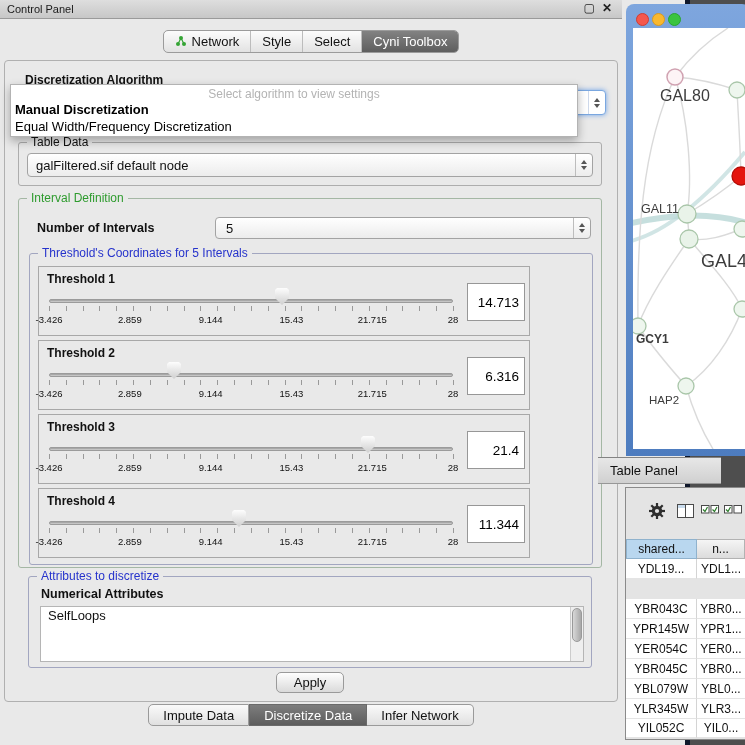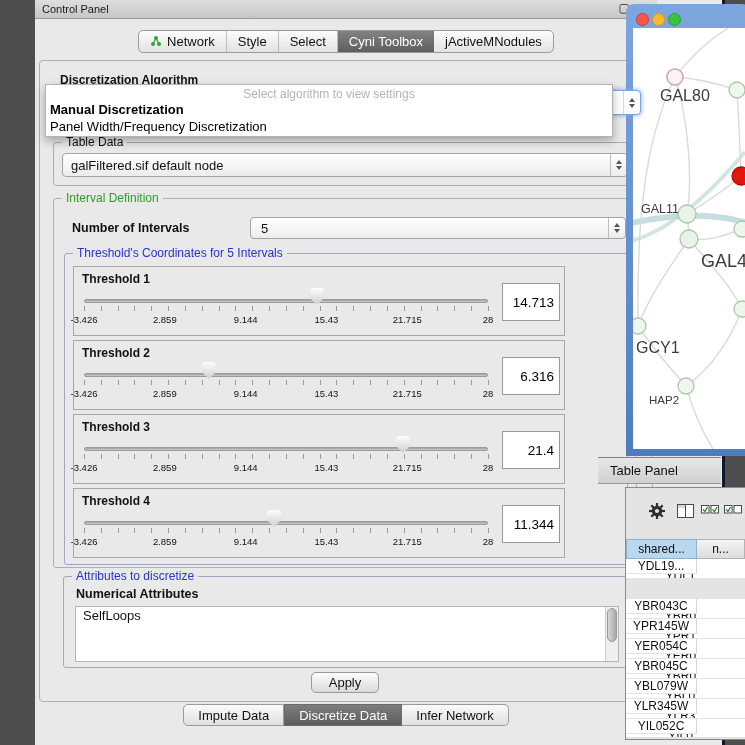--- a/index.html
+++ b/index.html
@@ -1,21 +1,21 @@
 <!DOCTYPE html>
 <html><head>
 <meta charset="utf-8">
 <style>
   *{margin:0;padding:0;box-sizing:border-box;}
   html,body{width:745px;height:745px;overflow:hidden;}
   body{position:relative;font-family:"Liberation Sans",sans-serif;background:#4e4e4e;color:#111;}
   .abs{position:absolute;}
 
   
-  #cp{position:absolute;left:0;top:0;width:690px;height:745px;background:#e9e9e9;border-right:3px solid #0f172a;margin-left:35px;}
+  #cp{position:absolute;left:0;top:0;width:690px;height:745px;background:#e9e9e9;border-right:5px solid #0f172a;}
   #cp-titlebar{position:absolute;left:0;top:0;width:622px;height:19px;background:linear-gradient(#dedede,#c7c7c7);border-bottom:1px solid #9a9a9a;}
   #cp-title{position:absolute;left:7px;top:3px;font-size:11px;color:#1a1a1a;}
   #cp-winbtns{position:absolute;right:10px;top:1px;display:flex;gap:7px;font-size:12px;color:#222;}
   #cp-winbtns span{cursor:default;}
 
   
   #tabbar{position:absolute;left:0;top:25px;width:622px;height:32px;display:flex;align-items:center;justify-content:center;}
   .tabset{display:flex;height:23px;border:1px solid #9b9b9b;border-radius:5px;overflow:hidden;background:linear-gradient(#fcfcfc,#e2e2e2);}
   .tab{display:flex;align-items:center;gap:5px;padding:0 11px;font-size:13px;color:#111;border-right:1px solid #bcbcbc;white-space:nowrap;}
   .tab:last-child{border-right:none;}
@@ -70,21 +70,21 @@
   .netlabel{position:absolute;color:#3c3c3c;white-space:nowrap;}
 
   
   #tp-bar{position:absolute;left:598px;top:457px;width:123px;height:27px;background:linear-gradient(#e7e7e7,#d0d0d0);border-top:1px solid #838383;border-bottom:1px solid #979797;font-size:13px;line-height:26px;padding-left:12px;}
   #tablewin{position:absolute;left:625px;top:487px;width:120px;height:253px;background:#e4e4e4;border:1px solid #8a8a8a;border-right:none;}
   .tool-icon{position:absolute;display:flex;align-items:center;justify-content:center;}
   .thead{position:absolute;left:626px;top:539px;width:119px;height:20px;display:flex;font-size:12px;}
   .thc{display:flex;align-items:center;justify-content:center;overflow:hidden;white-space:nowrap;}
   .thc.c1{width:71px;background:#b9d7ef;border:1px solid #8fb2cd;}
   .thc.c2{flex:1;background:linear-gradient(#f5f5f5,#dcdcdc);border:1px solid #b2b2b2;border-left:none;}
-  .trow{position:absolute;left:626px;width:119px;height:20px;display:flex;background:#fff;font-size:12px;flex-direction:column;}
+  .trow{position:absolute;left:626px;width:119px;height:20px;display:flex;background:#fff;font-size:12px;}
   .tcell{display:flex;align-items:center;justify-content:center;overflow:hidden;white-space:nowrap;border-bottom:1px solid #e4e4e4;}
   .tcell.c1{width:71px;border-right:1px solid #d4d4d4;}
   .tcell.c2{flex:1;}
 
   .bold{font-weight:bold;}
 </style>
 </head>
 <body>
 
 <div id="cp">
@@ -109,42 +109,39 @@
       </div>
       <div class="tab">
           <span>Style</span>
         </div>
       <div class="tab">
           <span>Select</span>
         </div>
       <div class="tab active">
           <span>Cyni Toolbox</span>
         </div>
-      <div class="tab">
-          <span>jActiveMNodules</span>
-        </div>
     </div>
   </div>
 
   <div id="content">
 
     <span class="abs bold" style="left:20px;top:12px;font-size:12px;z-index:5;">Discretization Algorithm</span>
   </div>
 
   <div id="algo-ring">
     <div class="stepper" style="border-left:1px solid #cdd8ea;">
       <div class="tri-up"></div>
         <div class="tri-down"></div>
     </div>
   </div>
 
   <div id="algo-popup">
     <div id="algo-hint">Select algorithm to view settings</div>
     <div class="algo-item bold" style="top:17px;">Manual Discretization</div>
-    <div class="algo-item" style="top:34px;">Panel Width/Frequency Discretization</div>
+    <div class="algo-item" style="top:34px;">Equal Width/Frequency Discretization</div>
   </div>
 
   <div class="grp" style="left:18px;top:142px;width:584px;height:44px;">
     <span class="grp-title" style="left:8px;top:-8px;">Table Data</span>
     <div class="combo" style="left:8px;top:10px;width:566px;height:24px;">
       <span class="val">galFiltered.sif default node</span>
       <div class="stepper">
           <div class="tri-up"></div>
           <div class="tri-down"></div>
         </div>
@@ -275,21 +272,21 @@
     <circle cx="56" cy="211" r="9" fill="#e9f3e9" stroke="#a9c6a9" stroke-width="1.3"></circle>
     <circle cx="109" cy="201" r="8" fill="#eef6ee" stroke="#a9c6a9" stroke-width="1.3"></circle>
     <circle cx="5" cy="298" r="8" fill="#eef6ee" stroke="#a9c6a9" stroke-width="1.3"></circle>
     <circle cx="109" cy="281" r="8" fill="#eef6ee" stroke="#a9c6a9" stroke-width="1.3"></circle>
     <circle cx="53" cy="358" r="8" fill="#eef6ee" stroke="#a9c6a9" stroke-width="1.3"></circle>
   </svg>
 </div>
 <span class="netlabel" style="left:660px;top:87px;font-size:16px;">GAL80</span>
 <span class="netlabel" style="left:641px;top:202px;font-size:12.5px;">GAL11</span>
 <span class="netlabel" style="left:701px;top:251px;font-size:18px;">GAL4</span>
-<span class="netlabel" style="left:636px;top:339px;font-size:16px;">GCY1</span>
+<span class="netlabel" style="left:636px;top:332px;font-size:12px;font-weight:bold;">GCY1</span>
 <span class="netlabel" style="left:649px;top:394px;font-size:11.5px;">HAP2</span>
 
 <div id="tp-bar">Table Panel</div>
 
 <div id="tablewin"></div>
 
 <div class="tool-icon" style="left:646px;top:500px;width:22px;height:22px;">
   <svg width="18" height="18" viewBox="0 0 18 18">
     <g stroke="#2e2e2e" stroke-width="2.2">
       <line x1="9" y1="1" x2="9" y2="17"></line>

